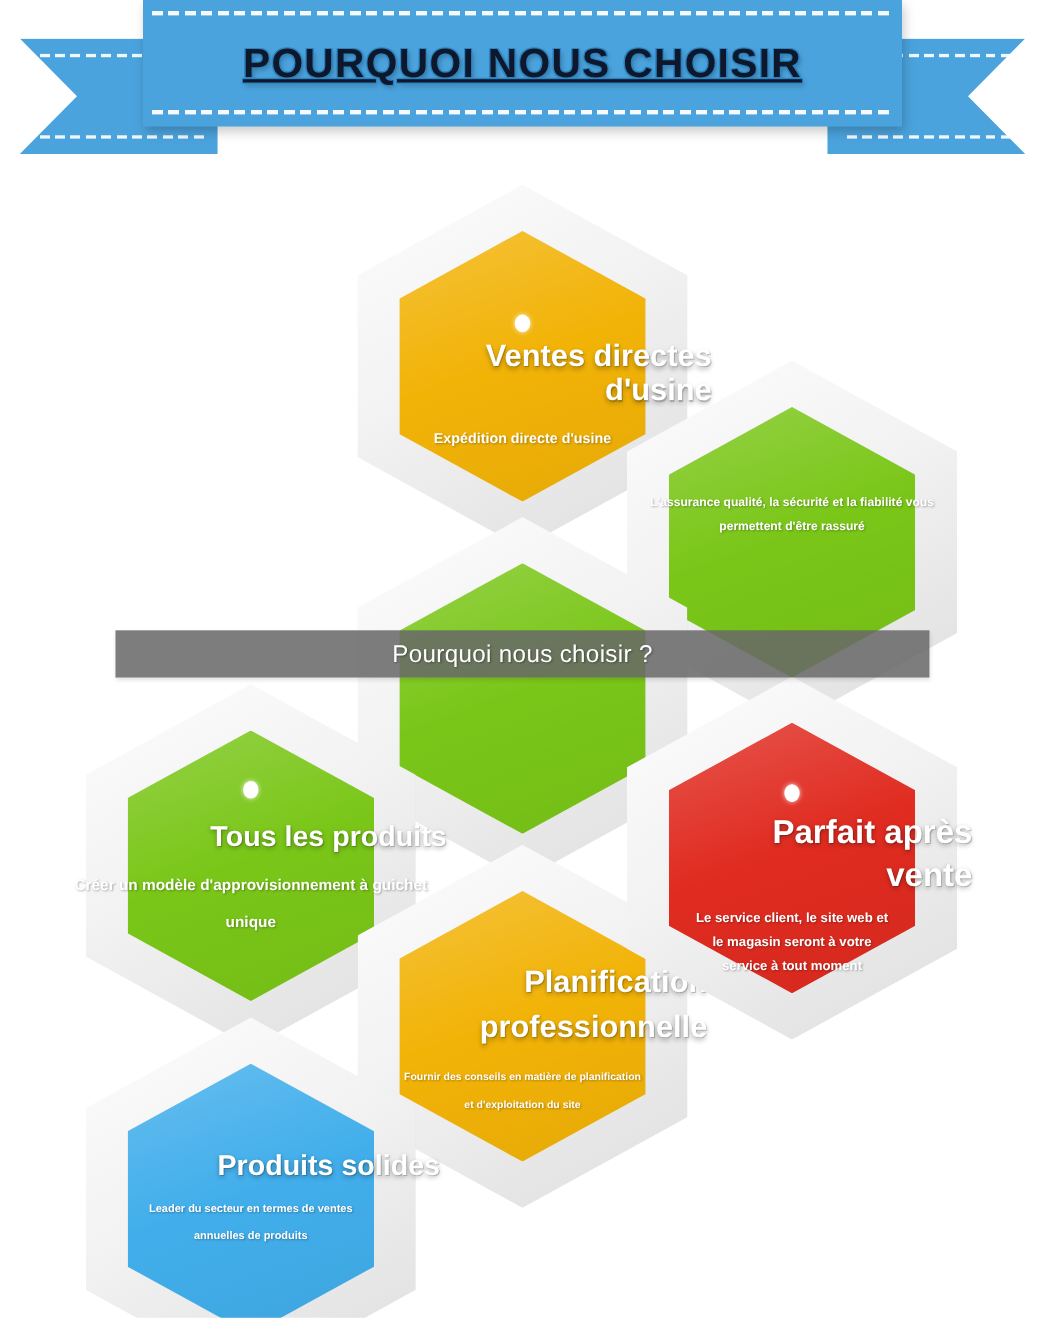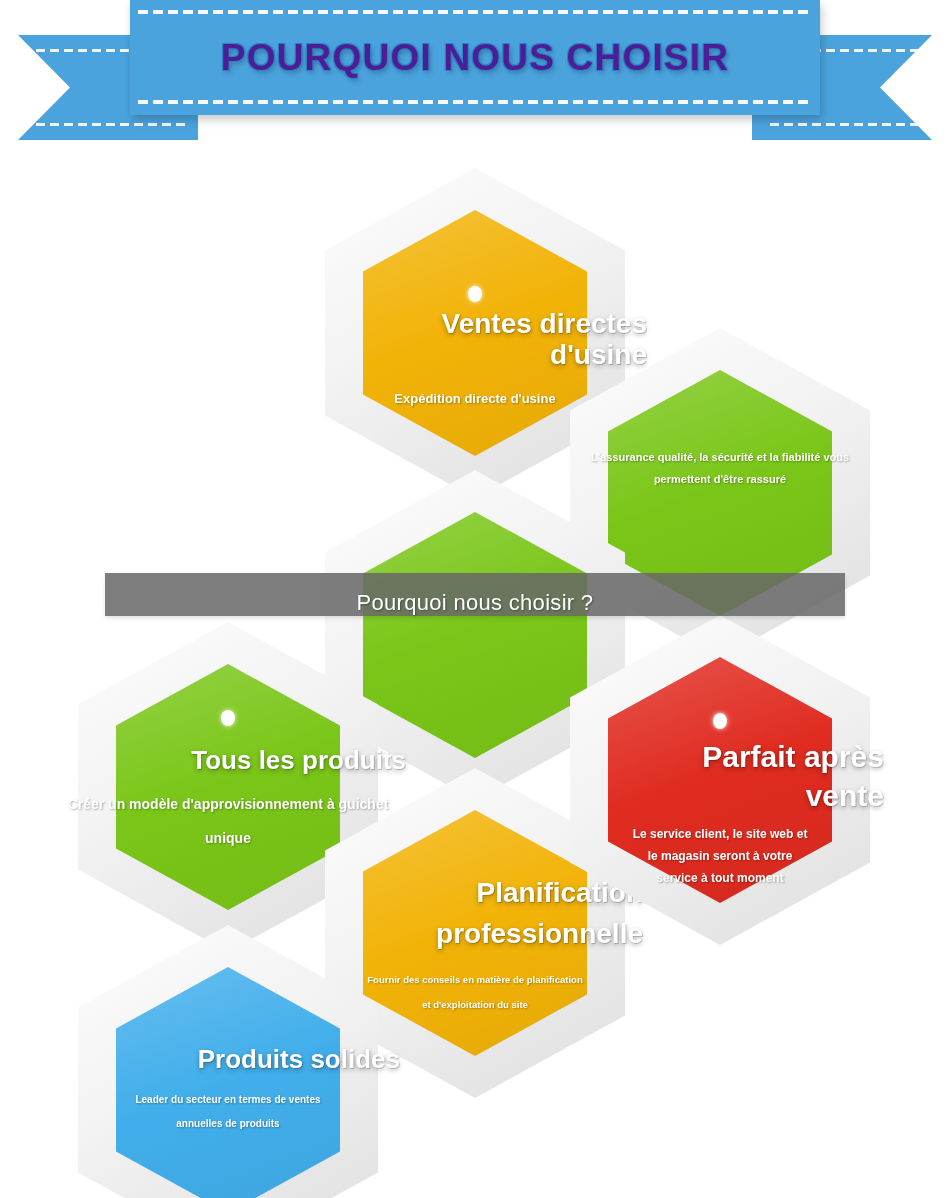--- a/index.html
+++ b/index.html
@@ -35,25 +35,26 @@
     display: flex; align-items: center; justify-content: center;
   }
   .ribbon-band .dash-t, .ribbon-band .dash-b {
     position: absolute; left: 8px; right: 8px; height: 4px;
     background: repeating-linear-gradient(to right,
       rgba(255,255,255,.95) 0 10px, rgba(255,255,255,0) 10px 15px);
   }
   .ribbon-band .dash-t { top: 10px; }
   .ribbon-band .dash-b { bottom: 11px; }
   .ribbon-title {
-    font-size: 37px; font-weight: bold; color: #4c1d95;
+    font-size: 37px; font-weight: bold; color: #0f172a;
     letter-spacing: 1.2px; line-height: 1;
     text-shadow: 0 0 1px #2a84c4, 1px 1px 0 #2a84c4, -1px 1px 0 #2a84c4,
                  1px -1px 0 #2a84c4, -1px -1px 0 #2a84c4, 2px 3px 5px rgba(0,0,0,.25);
     white-space: nowrap;
+    text-decoration: underline;
   }
 
   
   .hexgrid { position: absolute; left: 0; top: 160px; width: 950px; height: 1038px; }
 
   .hexcell { position: absolute; width: 300px; height: 330px; }
 
   
   .hex-frame {
     position: absolute; inset: 0;
@@ -91,21 +92,21 @@
   .hex-sub {
     margin-top: 7px; font-size: 13px; font-weight: bold; line-height: 1.55;
     white-space: pre-line;
     text-shadow: 1px 1px 2px rgba(0,0,0,.30);
   }
 
   
   .grey-bar {
     position: absolute; left: 105px; top: 573px; width: 740px; height: 43px;
     background: rgba(104,104,104,0.86);
-    display: flex; align-items: flex-end; justify-content: center;
+    display: flex; align-items: center; justify-content: center;
     box-shadow: 0 2px 4px rgba(0,0,0,.12);
   }
   .grey-bar-label {
     font-size: 22px; color: #ffffff; font-weight: normal; letter-spacing: .3px;
     text-shadow: 1px 1px 2px rgba(0,0,0,.35);
     white-space: nowrap;
   }
 </style>
 </head>
 <body>

